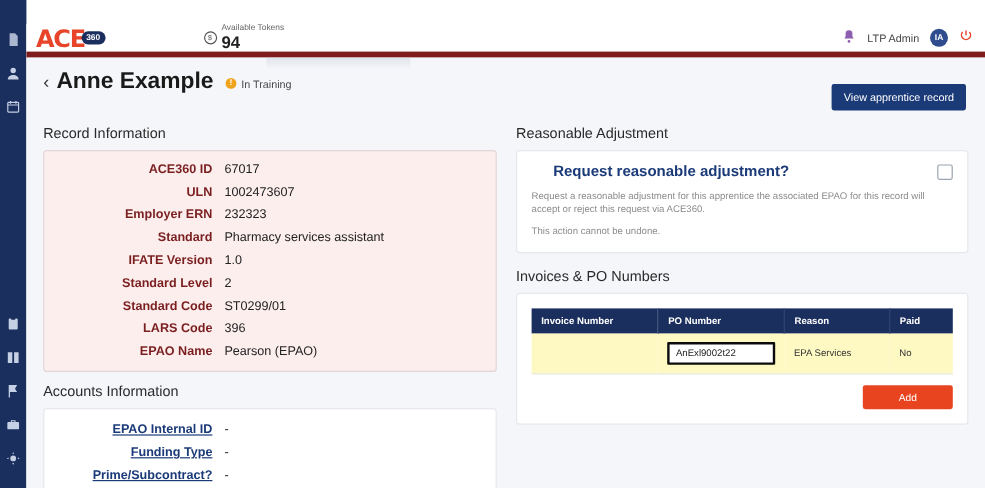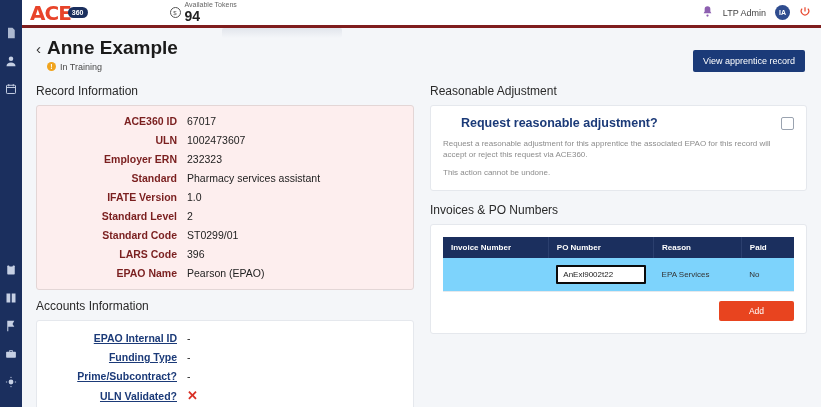--- a/index.html
+++ b/index.html
@@ -30,25 +30,26 @@
   }
   .rail-icon svg { display:block; }
   .rail-spacer { flex: 1 1 auto; }
 
   
   .main { flex: 1 1 auto; display: flex; flex-direction: column; min-width: 0; }
 
   
   .topbar {
     height: 28px; background: #fff;
-    border-bottom: 3px solid #7f1d1d;
+    border-bottom: 5px solid #7f1d1d;
     display: flex; align-items: center;
     padding: 0 8px;
     position: relative;
     flex: 0 0 28px;
+    margin-top: 20px;
   }
   .logo {
     font-family: "DejaVu Sans", sans-serif;
     font-weight: bold; font-size: 20px;
     letter-spacing: -1px;
     color: #e8442a;
     display: flex; align-items: center;
     margin-right: 4px;
   }
   .logo .badge360 {
@@ -102,21 +103,21 @@
     border-radius: 2px;
   }
   .page-head {
     padding: 10px 14px 0 14px;
     display: flex; align-items: flex-start;
   }
   .back-arrow {
     font-size: 15px; color: #333; margin-right: 6px; line-height: 1;
     padding-top: 3px;
   }
-  .title-block { display: flex; flex-direction: column; }
+  .title-block { display: flex; flex-direction: row; gap: 10px; }
   .page-title {
     font-size: 19px; font-weight: bold; color: #1a1a1a;
     line-height: 1.1;
   }
   .status-row { display: flex; align-items: center; gap: 4px; margin-top: 3px; }
   .status-dot {
     width: 9px; height: 9px; border-radius: 50%;
     background: #f0a41e;
     display:flex;align-items:center;justify-content:center;
     color:#fff;font-size:7px;font-weight:bold;
@@ -215,21 +216,21 @@
     font-size: 8px; font-weight: bold;
     text-align: left;
     padding: 6px 8px;
     border-right: 1px solid #2b3f6e;
   }
   table.invoices th:last-child { border-right: none; }
   table.invoices td {
     border-bottom: 1px solid #e6e8ec;
     font-size: 8px; color: #333;
     padding: 7px 8px;
-    background: #7dd3fc;
+    background: #fef9c3;
     vertical-align: middle;
   }
   .po-input {
     border: 2px solid #0b0b0b;
     background: #fff;
     padding: 3px 5px;
     font-size: 8px;
     width: 100%;
     font-family: "Liberation Sans", sans-serif;
     color: #222;

